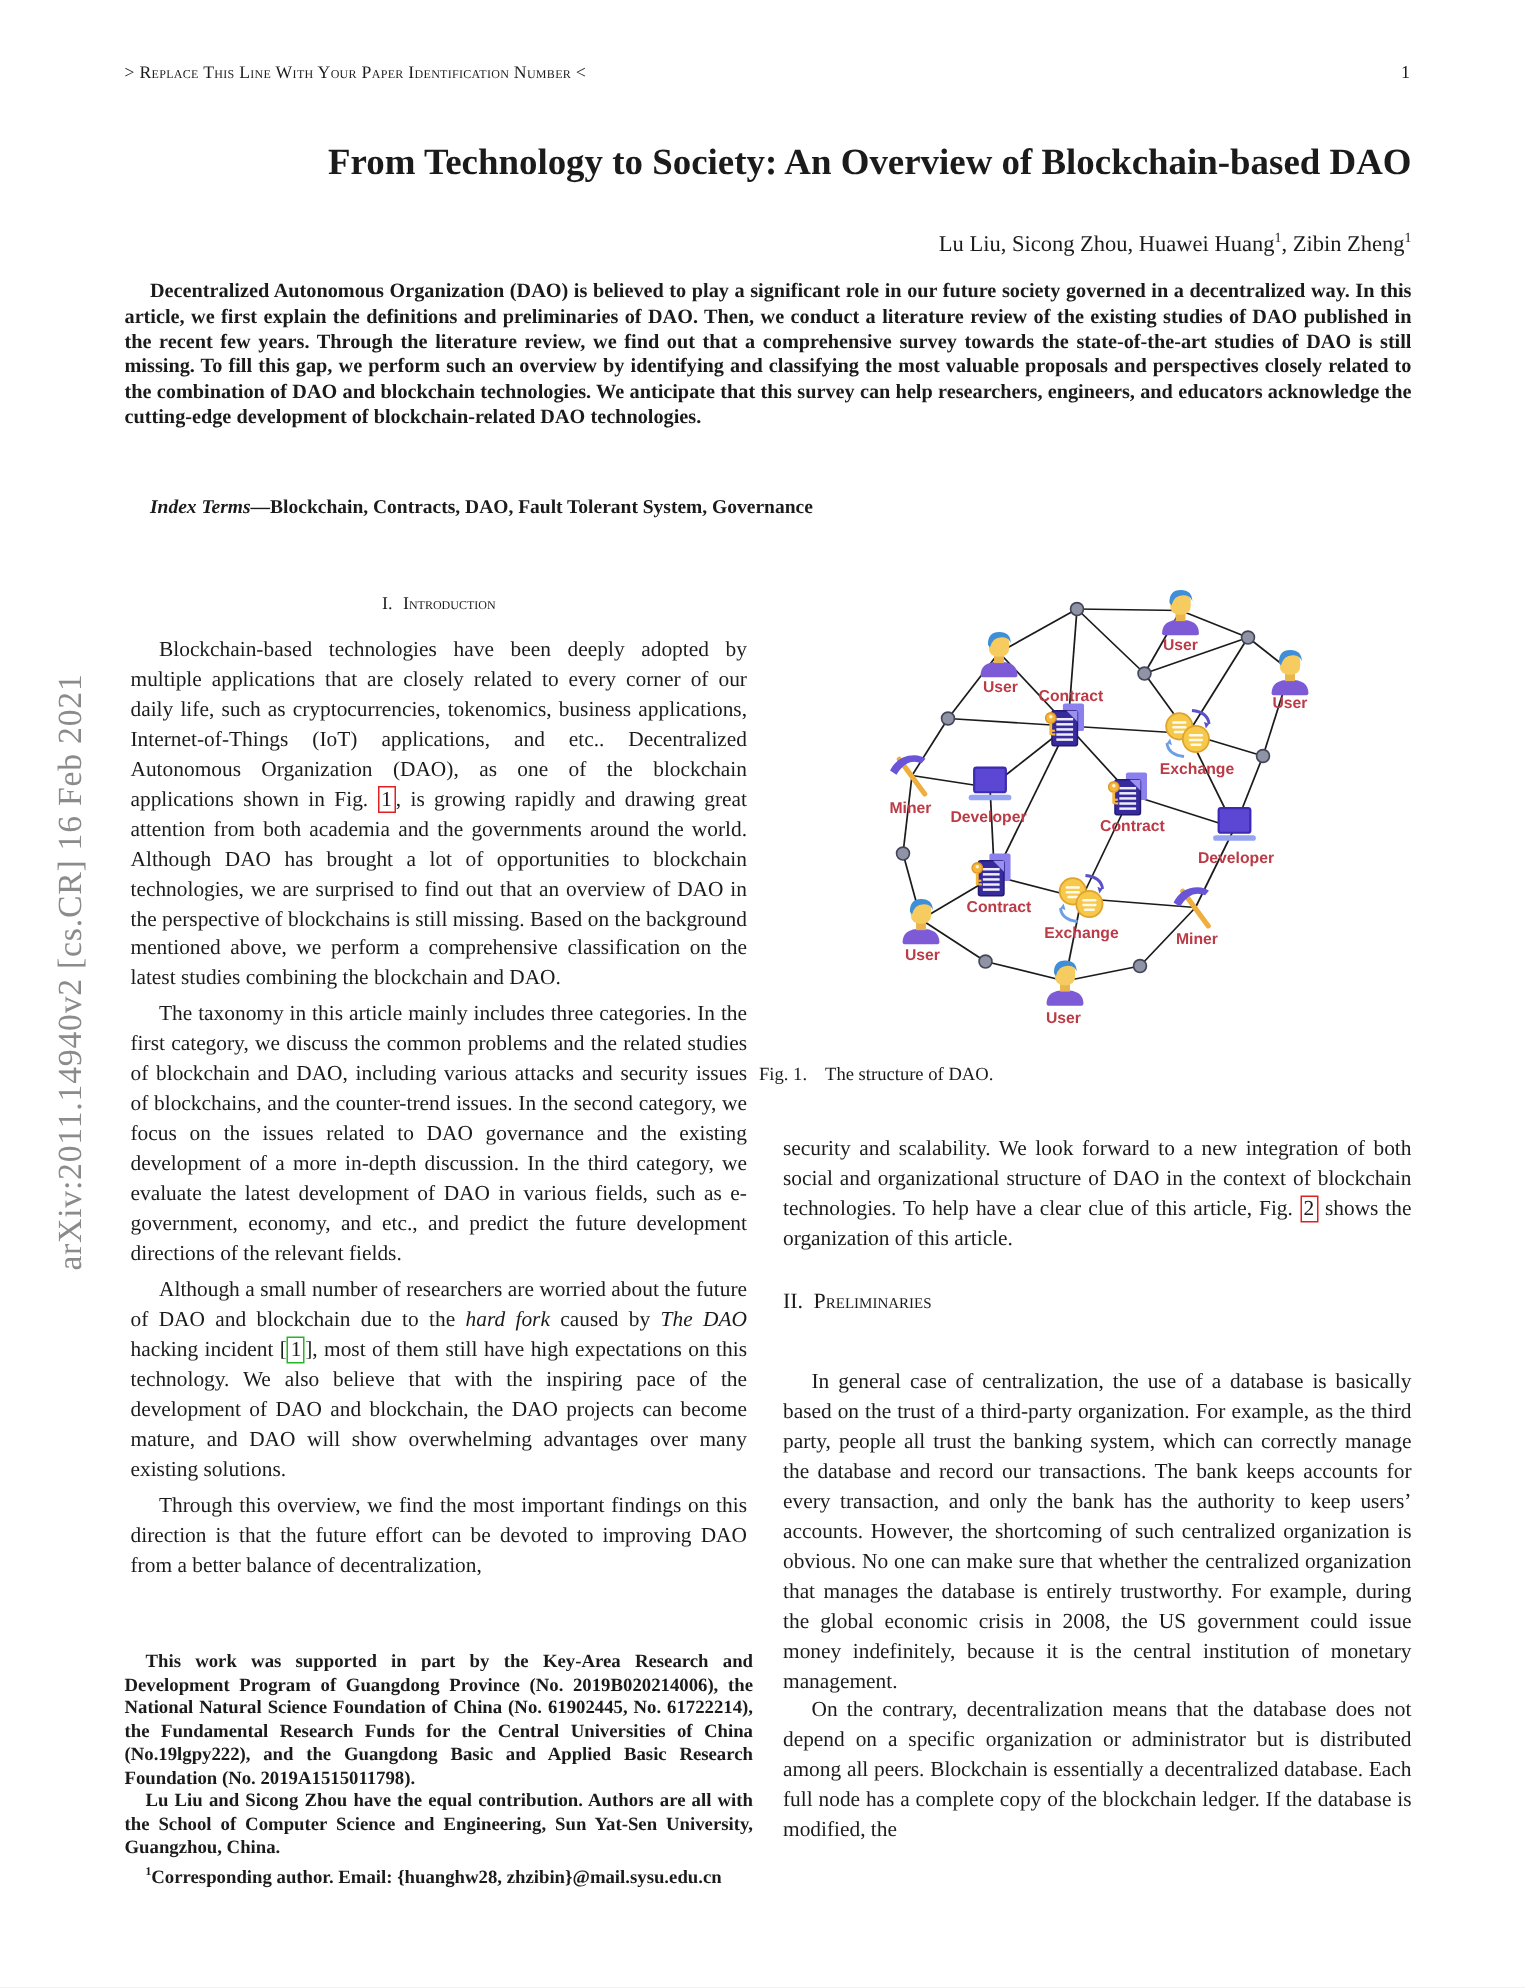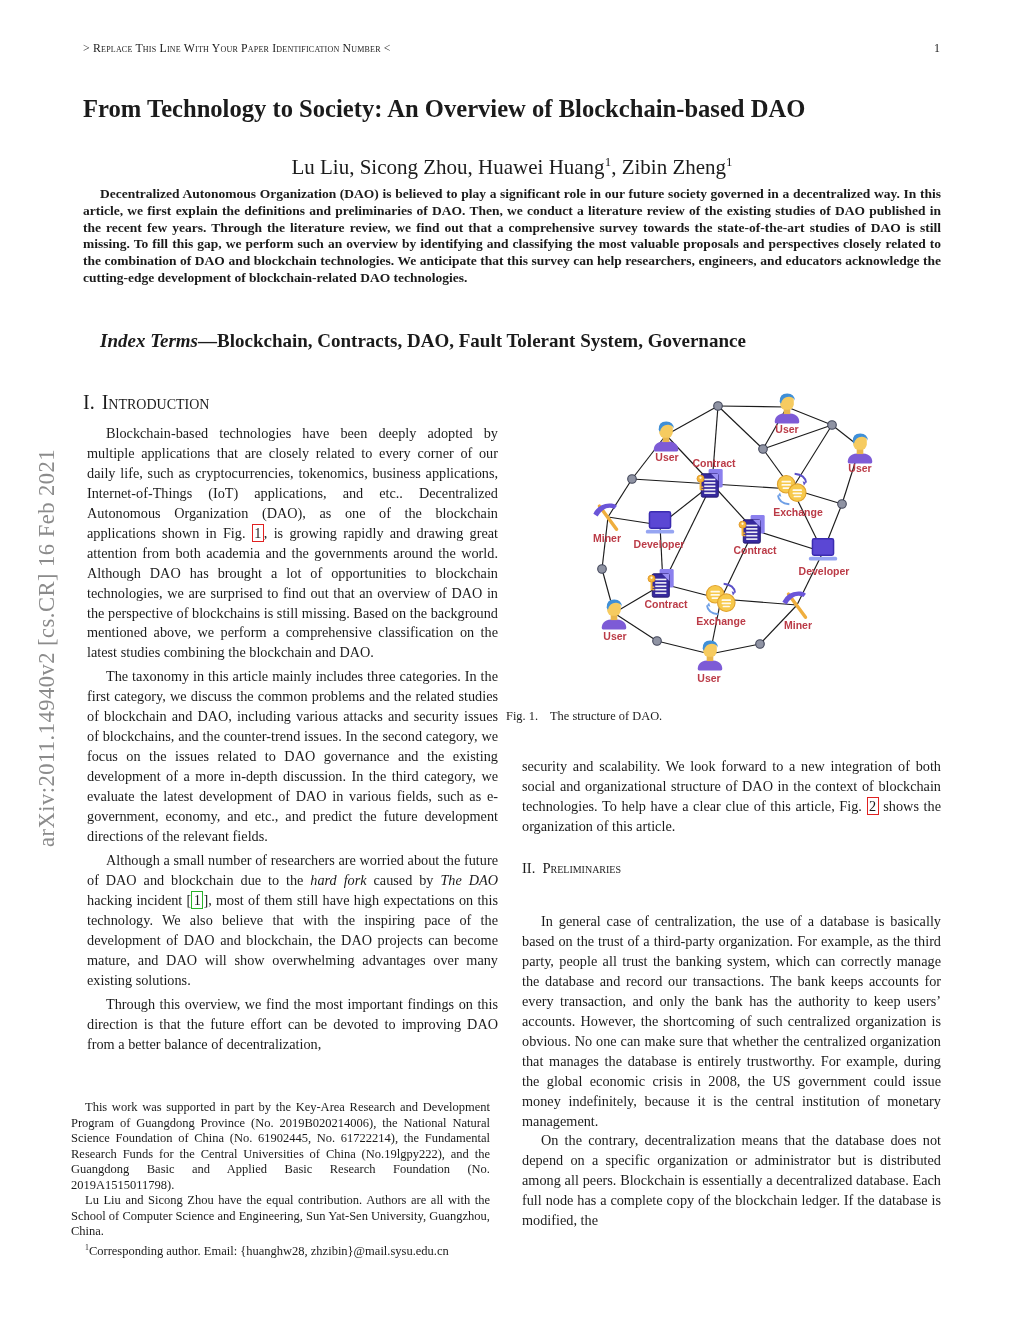--- a/index.html
+++ b/index.html
@@ -1,36 +1,36 @@
 <!DOCTYPE html>
 <html><head>
 <meta charset="utf-8">
 <style>
   html,body{margin:0;padding:0;background:#e8e8e8;}
   .page{position:relative;width:1024px;height:1325px;background:#ffffff;margin:0 auto;
         font-family:"Liberation Serif", serif;color:#1b1b1b;overflow:hidden;}
   .runhead{position:absolute;left:83px;top:41px;font-size:11.8px;font-variant:small-caps;
            letter-spacing:0.2px;text-align:right;}
   .pagenum{position:absolute;right:84px;top:41px;font-size:12px;}
-  .title{position:absolute;left:83px;top:95px;width:858px;text-align:left;
+  .title{position:absolute;left:83px;top:95px;width:858px;text-align:right;
          font-size:24.6px;font-weight:700;}
-  .authors{position:absolute;left:83px;top:154px;width:858px;text-align:center;font-size:21px;}
+  .authors{position:absolute;left:83px;top:154px;width:858px;text-align:right;font-size:15px;}
   sup{font-size:0.62em;}
   .abstract{position:absolute;left:83px;top:186px;width:858px;font-weight:700;
             font-size:13.5px;line-height:16.8px;text-align:justify;text-indent:17px;}
-  .indexterms{position:absolute;left:83px;top:330px;width:858px;font-weight:700;font-size:19px;
+  .indexterms{position:absolute;left:83px;top:330px;width:858px;font-weight:700;font-size:13px;
               text-indent:17px;}
   .it-label{font-style:italic;}
   .colL{position:absolute;left:83px;top:393px;width:419px;font-size:14.25px;
         line-height:19.95px;text-align:justify;}
-  .sechead{font-variant:small-caps;font-size:20px;margin:0 0 11px 0;font-weight:400;}
+  .sechead{text-align:center;font-variant:small-caps;font-size:12px;margin:0 0 11px 0;font-weight:400;}
   .secnum{margin-right:7px;}
   .colL p{margin:4px;text-indent:19px;}
-  .footnotes{position:absolute;left:71px;top:1100px;width:419px;font-size:12.5px;
-             line-height:15.5px;text-align:justify;}
+  .footnotes{position:absolute;left:83px;top:1100px;width:419px;font-size:12.5px;
+             line-height:15.5px;text-align:justify;font-weight:bold;}
   .footnotes p{margin:0;text-indent:14px;}
   .figwrap{position:absolute;left:522px;top:386px;width:420px;height:316px;}
   .figcaption{position:absolute;left:506px;top:709px;width:419px;font-size:12.4px;}
   .capsp{margin-right:12px;}
   .colR1{position:absolute;left:522px;top:757px;width:419px;font-size:14.25px;
          line-height:19.95px;text-align:justify;}
   .colR1 p{margin:0;}
   .prelimhead{position:absolute;left:522px;top:860px;width:419px;text-align:left;
               font-variant:small-caps;font-size:14.6px;}
   .subhead{position:absolute;left:522px;top:888px;width:419px;font-style:italic;font-size:14.25px;}

